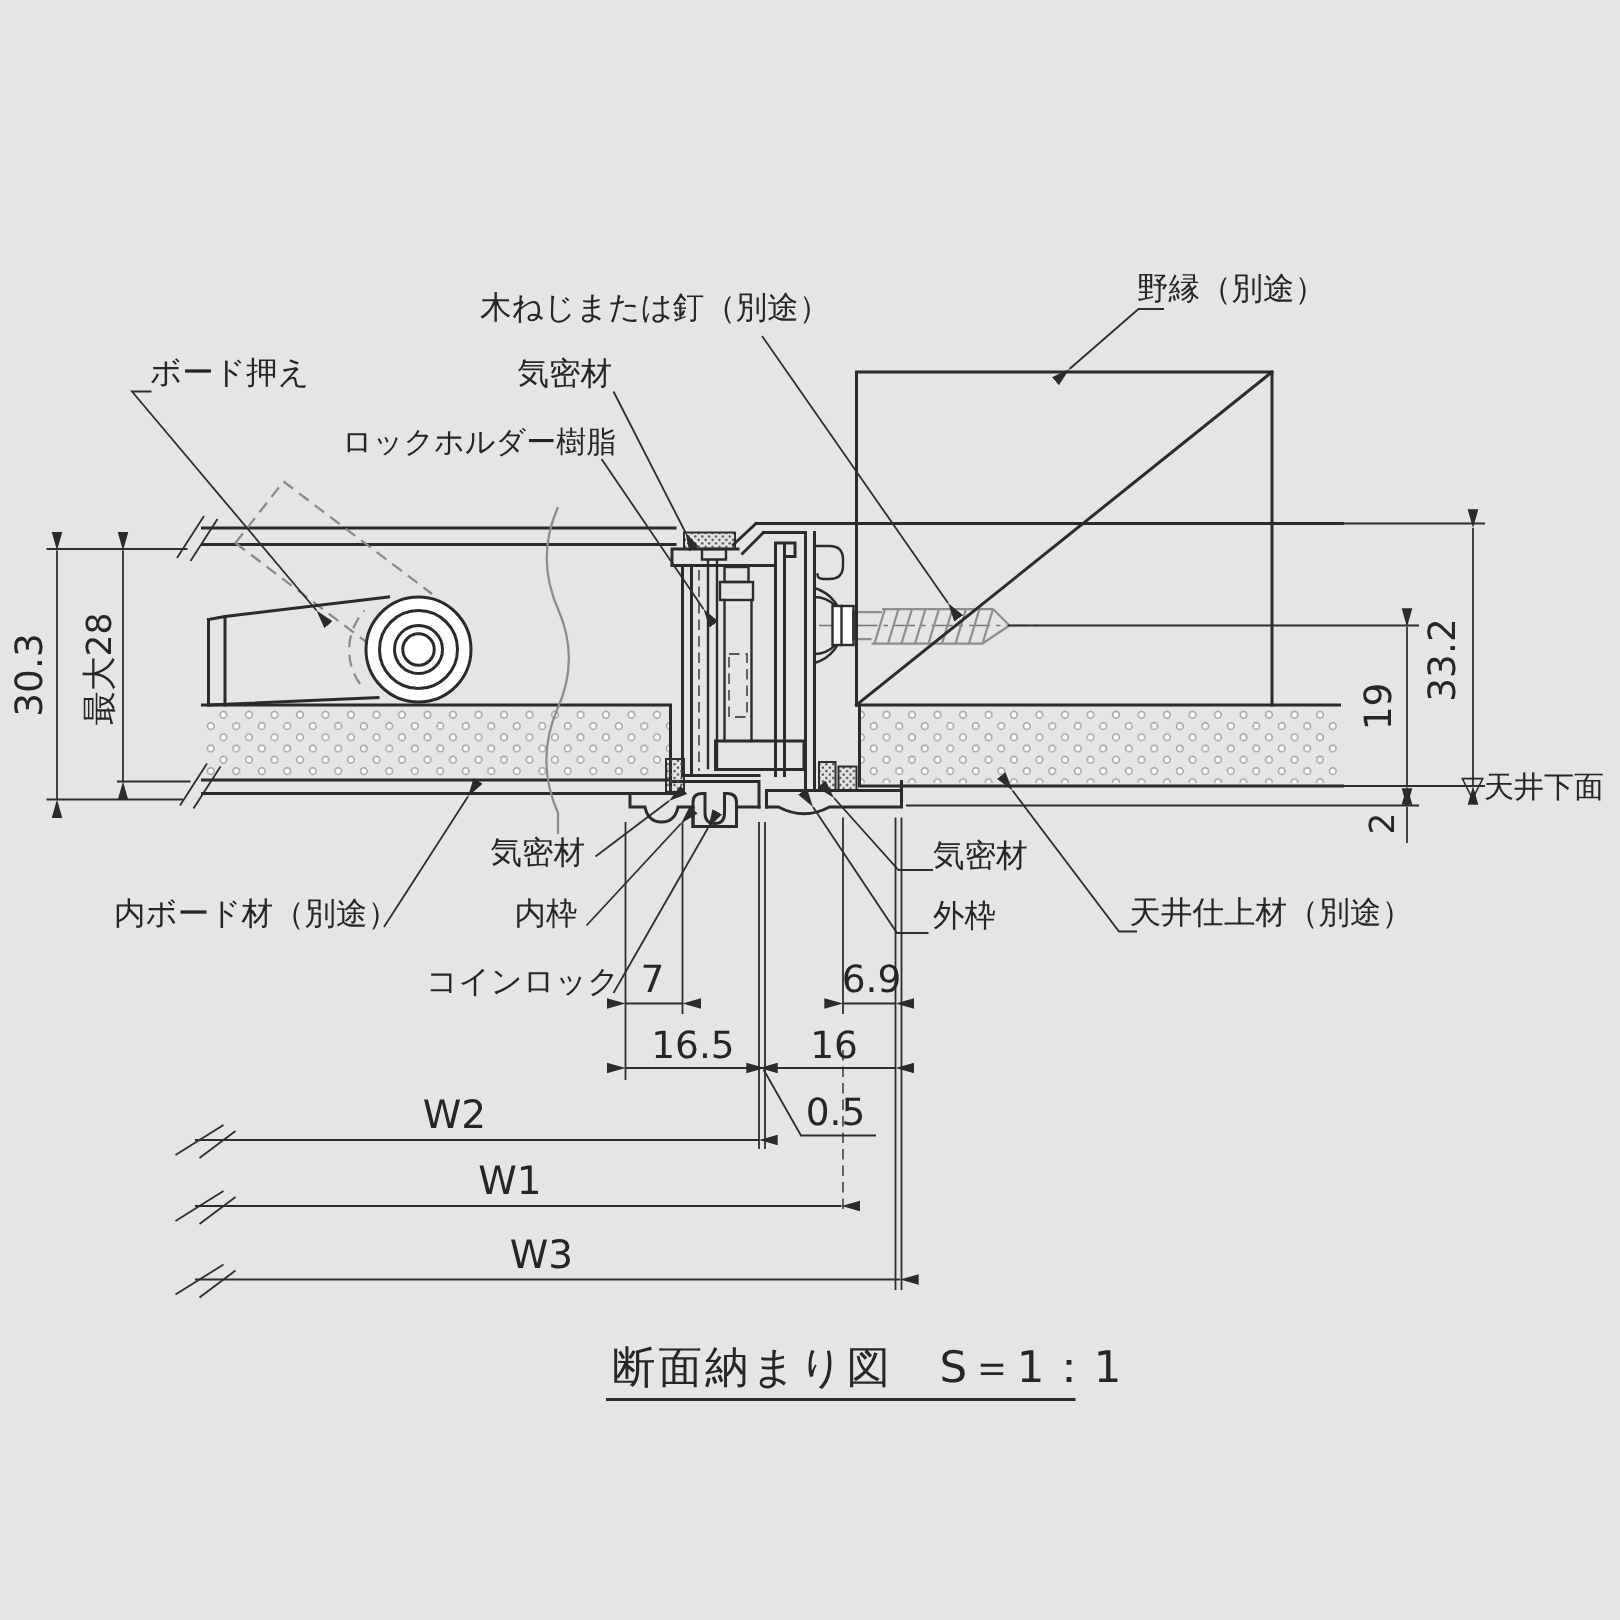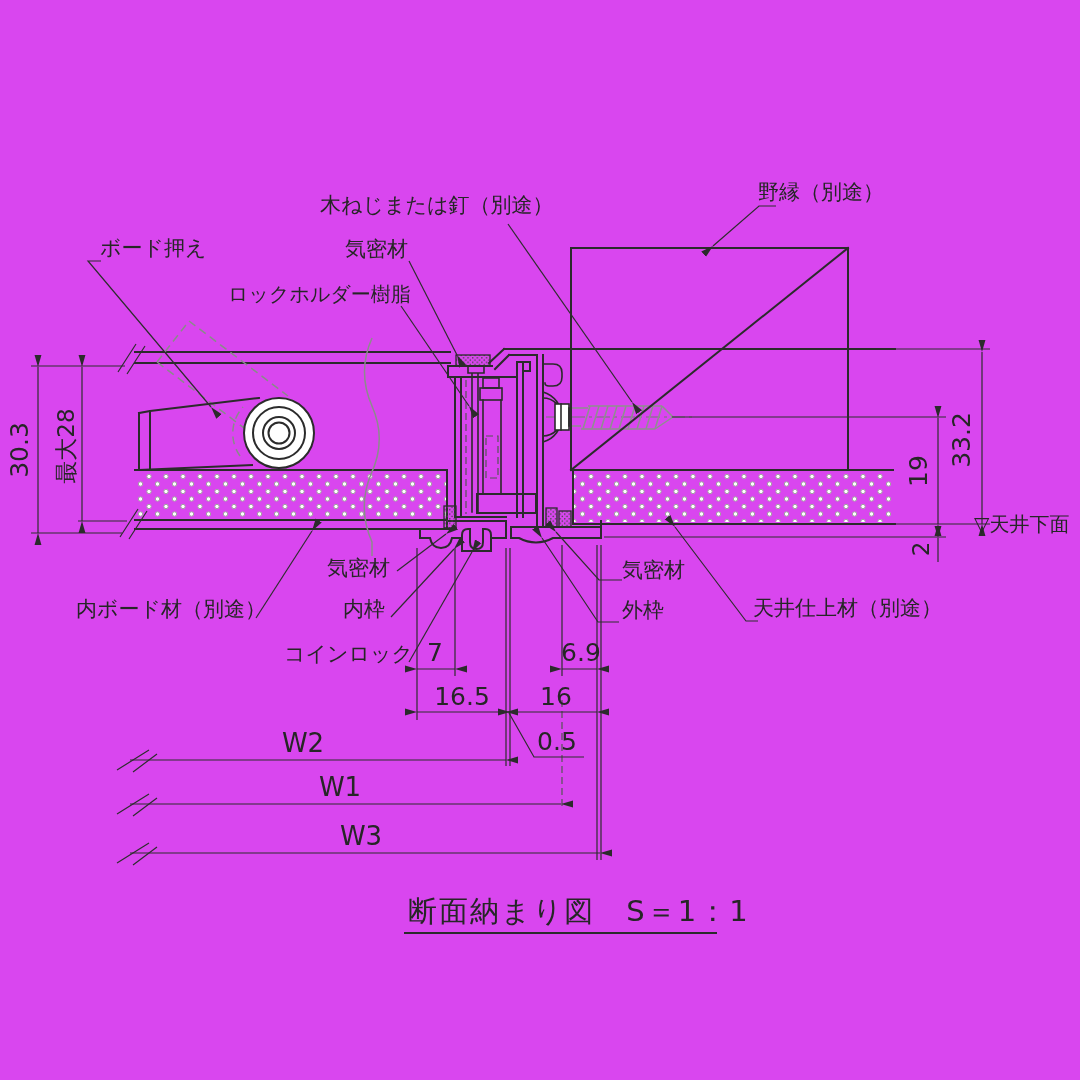--- a/index.html
+++ b/index.html
@@ -1,16 +1,16 @@
 <!DOCTYPE html>
 <html><head>
 <meta charset="utf-8">
 <style>
   html,body{margin:0;padding:0;background:#fff;}
-  #stage{position:relative;width:1080px;height:1080px;background:#d946ef;overflow:hidden;}
+  #stage{position:relative;width:1080px;height:1080px;background:#e5e5e5;overflow:hidden;}
   svg{position:absolute;left:0;top:0;}
   svg text{fill:#262626;font-family:"DejaVu Sans",sans-serif;}
   .lbl{font-size:21px;}
   .lbl-sm{font-size:20px;}
   .num{font-size:25px;}
   .num-sm{font-size:23px;}
   .wnum{font-size:26px;}
   .ttl{font-size:29px;letter-spacing:2px;}
   .obj{stroke:#2b2b2b;stroke-width:2;fill:none;stroke-linecap:square;}
   .obj2{stroke:#2b2b2b;stroke-width:1.6;fill:none;stroke-linecap:square;}

